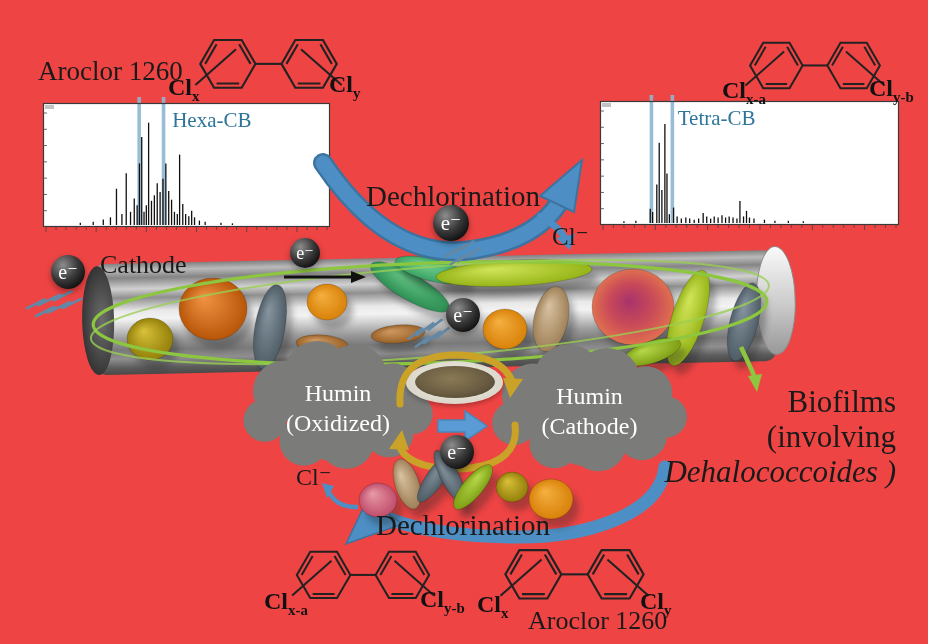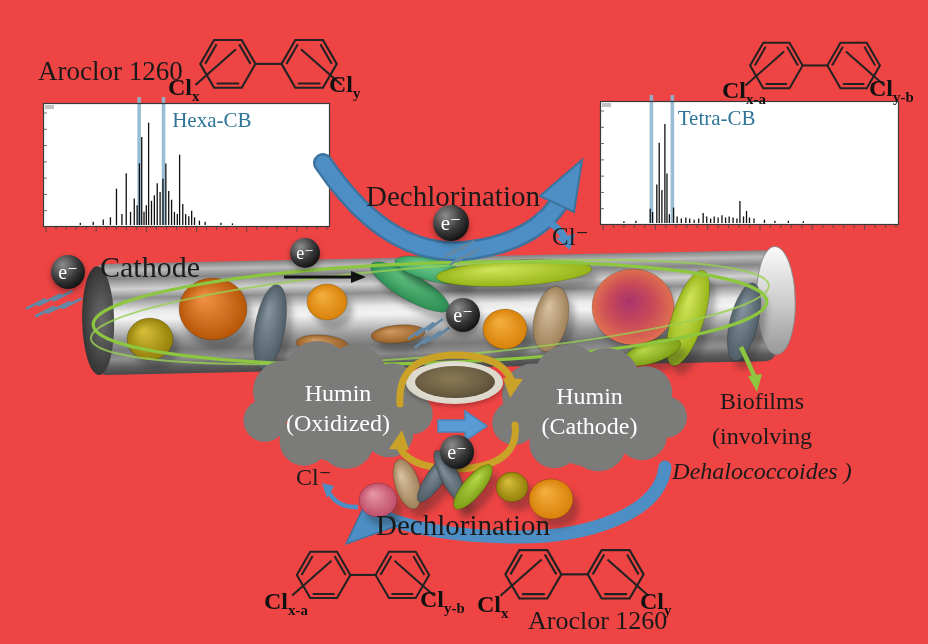--- a/index.html
+++ b/index.html
@@ -7,22 +7,22 @@
        font-family:"Liberation Serif","DejaVu Serif",serif;color:#1a1a1a;}
   .abs{position:absolute;}
   .serif{font-family:"Liberation Serif","DejaVu Serif",serif;}
   .cl-label{position:absolute;font-weight:bold;font-size:24px;color:#111;white-space:nowrap;z-index:7;}
   .cl-label sub{font-size:0.62em;font-weight:bold;}
   .esphere{position:absolute;border-radius:50%;z-index:7;display:flex;align-items:center;justify-content:center;
            background:radial-gradient(circle at 35% 30%, #8d8d8d, #3a3a3a 45%, #0b0b0b 82%);
            color:#fff;box-shadow:0 3px 6px rgba(0,0,0,.35);}
   .cloud-text{position:absolute;width:100%;text-align:center;color:#fff;font-size:24px;line-height:30px;z-index:5;}
   svg{overflow:visible;}
-  #biofilm-text{position:absolute;left:628px;top:384px;width:268px;text-align:center;
-                font-size:24px;line-height:35px;z-index:7;}
+  #biofilm-text{position:absolute;left:628px;top:384px;width:268px;text-align:right;
+                font-size:31px;line-height:35px;z-index:7;}
   .chart-host{position:absolute;z-index:1;}
 </style>
 </head>
 <body>
 
 <div id="fig">
 
   <svg width="0" height="0" style="position:absolute">
     <defs>
       <g id="biphenyl" stroke="#222" stroke-width="2.6" fill="none">
@@ -416,21 +416,21 @@
       <ellipse cx="456" cy="486" rx="9" ry="30" fill="#222" opacity="0.32" filter="url(#soft)" transform="rotate(-28 456 486)"></ellipse>
       <ellipse cx="450" cy="477" rx="9" ry="30" fill="url(#g-gray)" stroke="rgba(0,0,0,0.18)" stroke-width="1" transform="rotate(-28 450 477)"></ellipse>
       <ellipse cx="479" cy="496" rx="10" ry="28" fill="#222" opacity="0.32" filter="url(#soft)" transform="rotate(40 479 496)"></ellipse>
       <ellipse cx="473" cy="487" rx="10" ry="28" fill="url(#g-ygreen2)" stroke="rgba(0,0,0,0.18)" stroke-width="1" transform="rotate(40 473 487)"></ellipse>
       <ellipse cx="518" cy="496" rx="16" ry="15" fill="#222" opacity="0.32" filter="url(#soft)" transform="rotate(0 518 496)"></ellipse>
       <ellipse cx="512" cy="487" rx="16" ry="15" fill="url(#g-olive)" stroke="rgba(0,0,0,0.18)" stroke-width="1" transform="rotate(0 512 487)"></ellipse>
       <ellipse cx="557" cy="508" rx="22" ry="20" fill="#222" opacity="0.32" filter="url(#soft)" transform="rotate(0 557 508)"></ellipse>
       <ellipse cx="551" cy="499" rx="22" ry="20" fill="url(#g-orange2)" stroke="rgba(0,0,0,0.18)" stroke-width="1" transform="rotate(0 551 499)"></ellipse>
     </svg>
 
-  <div class="abs serif" style="left:100px;top:250px;font-size:30px;z-index:7;">Cathode</div>
+  <div class="abs serif" style="left:100px;top:250px;font-size:26px;z-index:7;">Cathode</div>
 
   <div class="abs serif" style="left:366px;top:180px;font-size:29px;z-index:7;">Dechlorination</div>
   <div class="abs serif" style="left:552px;top:222px;font-size:25px;z-index:7;">Cl⁻</div>
 
   <div class="esphere" style="left:433px;top:205px;width:36px;height:36px;font-size:21px;">
       <span>e⁻</span>
     </div>
   <div class="esphere" style="left:51px;top:255px;width:34px;height:34px;font-size:20px;">
       <span>e⁻</span>
     </div>

